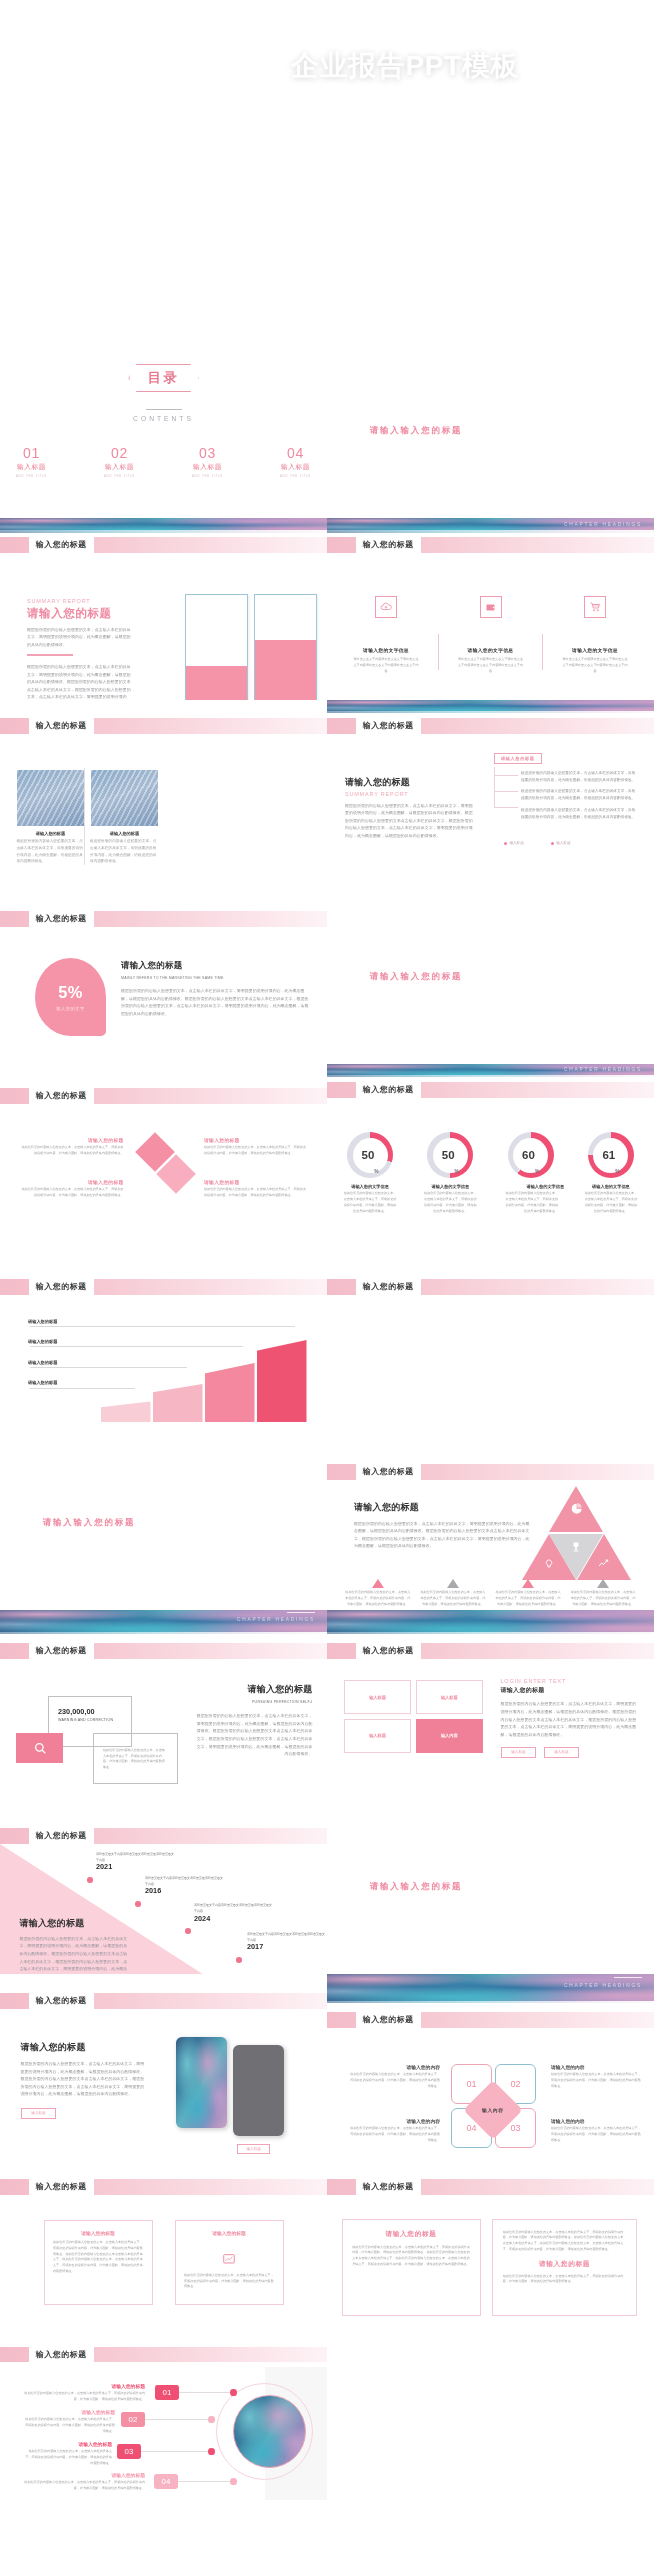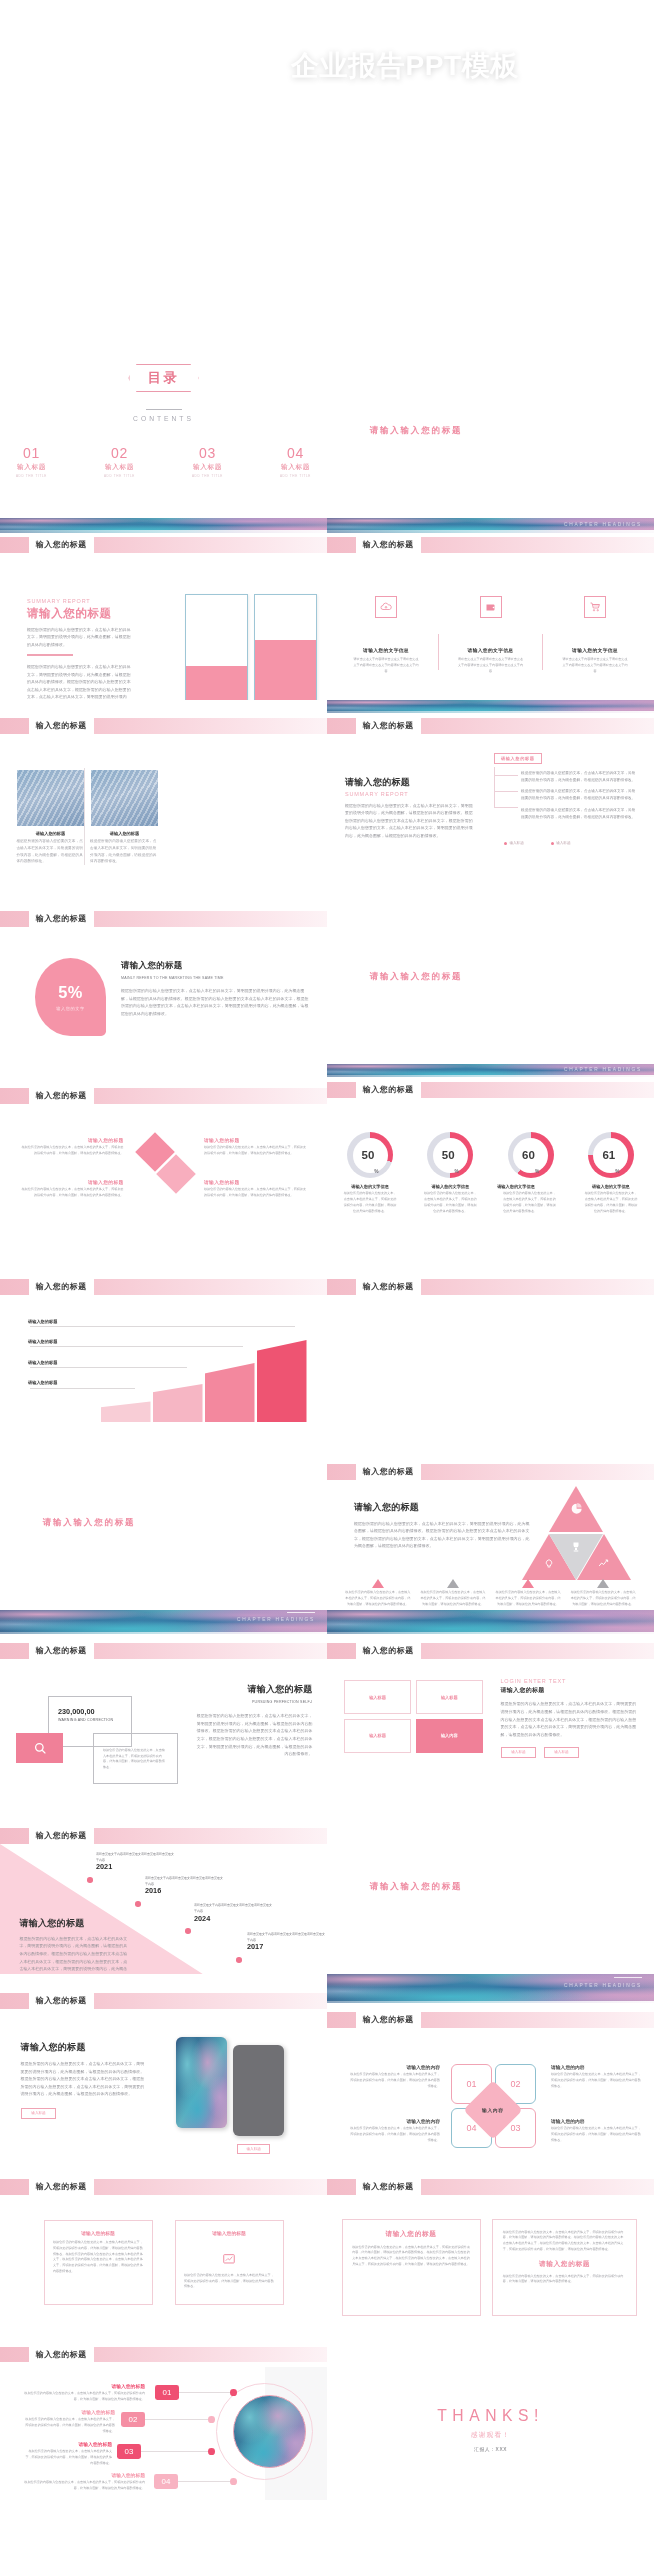--- a/index.html
+++ b/index.html
@@ -527,21 +527,21 @@
         <div style="width:67px;text-align:center">
           <div class="ring" style="background:conic-gradient(#ef4f72 0deg 180deg,#dcdde6 180deg 360deg)">
             <b>
                 <span>50</span>
                 <u>%</u>
               </b>
           </div>
           <div style="font-size:4.2px;font-weight:bold;color:#333;margin-top:6px">请输入您的文字信息</div>
           <div class="mini" style="margin-top:2.4px;padding:0 6px">根据您所需的内容输入您想要的文本，点击输入本栏的具体文字，简明扼要的说明分项内容，此为概念图解，请根据您的具体内容酌情修改。</div>
         </div>
-        <div style="width:67px;text-align:left">
+        <div style="width:67px;text-align:right">
           <div class="ring" style="background:conic-gradient(#ef4f72 0deg 216deg,#dcdde6 216deg 360deg)">
             <b>
                 <span>60</span>
                 <u>%</u>
               </b>
           </div>
           <div style="font-size:4.2px;font-weight:bold;color:#333;margin-top:6px">请输入您的文字信息</div>
           <div class="mini" style="margin-top:2.4px;padding:0 6px">根据您所需的内容输入您想要的文本，点击输入本栏的具体文字，简明扼要的说明分项内容，此为概念图解，请根据您的具体内容酌情修改。</div>
         </div>
         <div style="width:67px;text-align:center">
@@ -866,23 +866,16 @@
 
       <div class="cl-num" style="left:154px;top:136px;background:#f8b3c2">04</div>
       <div class="cl-ln" style="left:178px;top:143px;width:53px"></div>
       <div class="cl-dot" style="left:230px;top:140px;background:#f8b3c2"></div>
       <div style="position:absolute;left:24px;top:134px;width:121px;text-align:right">
         <div style="font-size:4.8px;font-weight:bold;color:#f594a8">请输入您的标题</div>
         <div class="mini" style="margin-top:2.4px">根据您所需的内容输入您想要的文本，点击输入本栏的具体文字，简明扼要的说明分项内容，此为概念图解，请根据您的具体内容酌情修改。</div>
       </div>
     </div>
 
-    <div class="slide grad2">
-      <div class="thanks-hex">
-        <h1>THANKS!</h1>
-        <h2>感谢观看！</h2>
-        <h3>汇报人：XXX</h3>
-      </div>
-    </div>
   </div>
 
 </div>
 
 
 </body></html>

